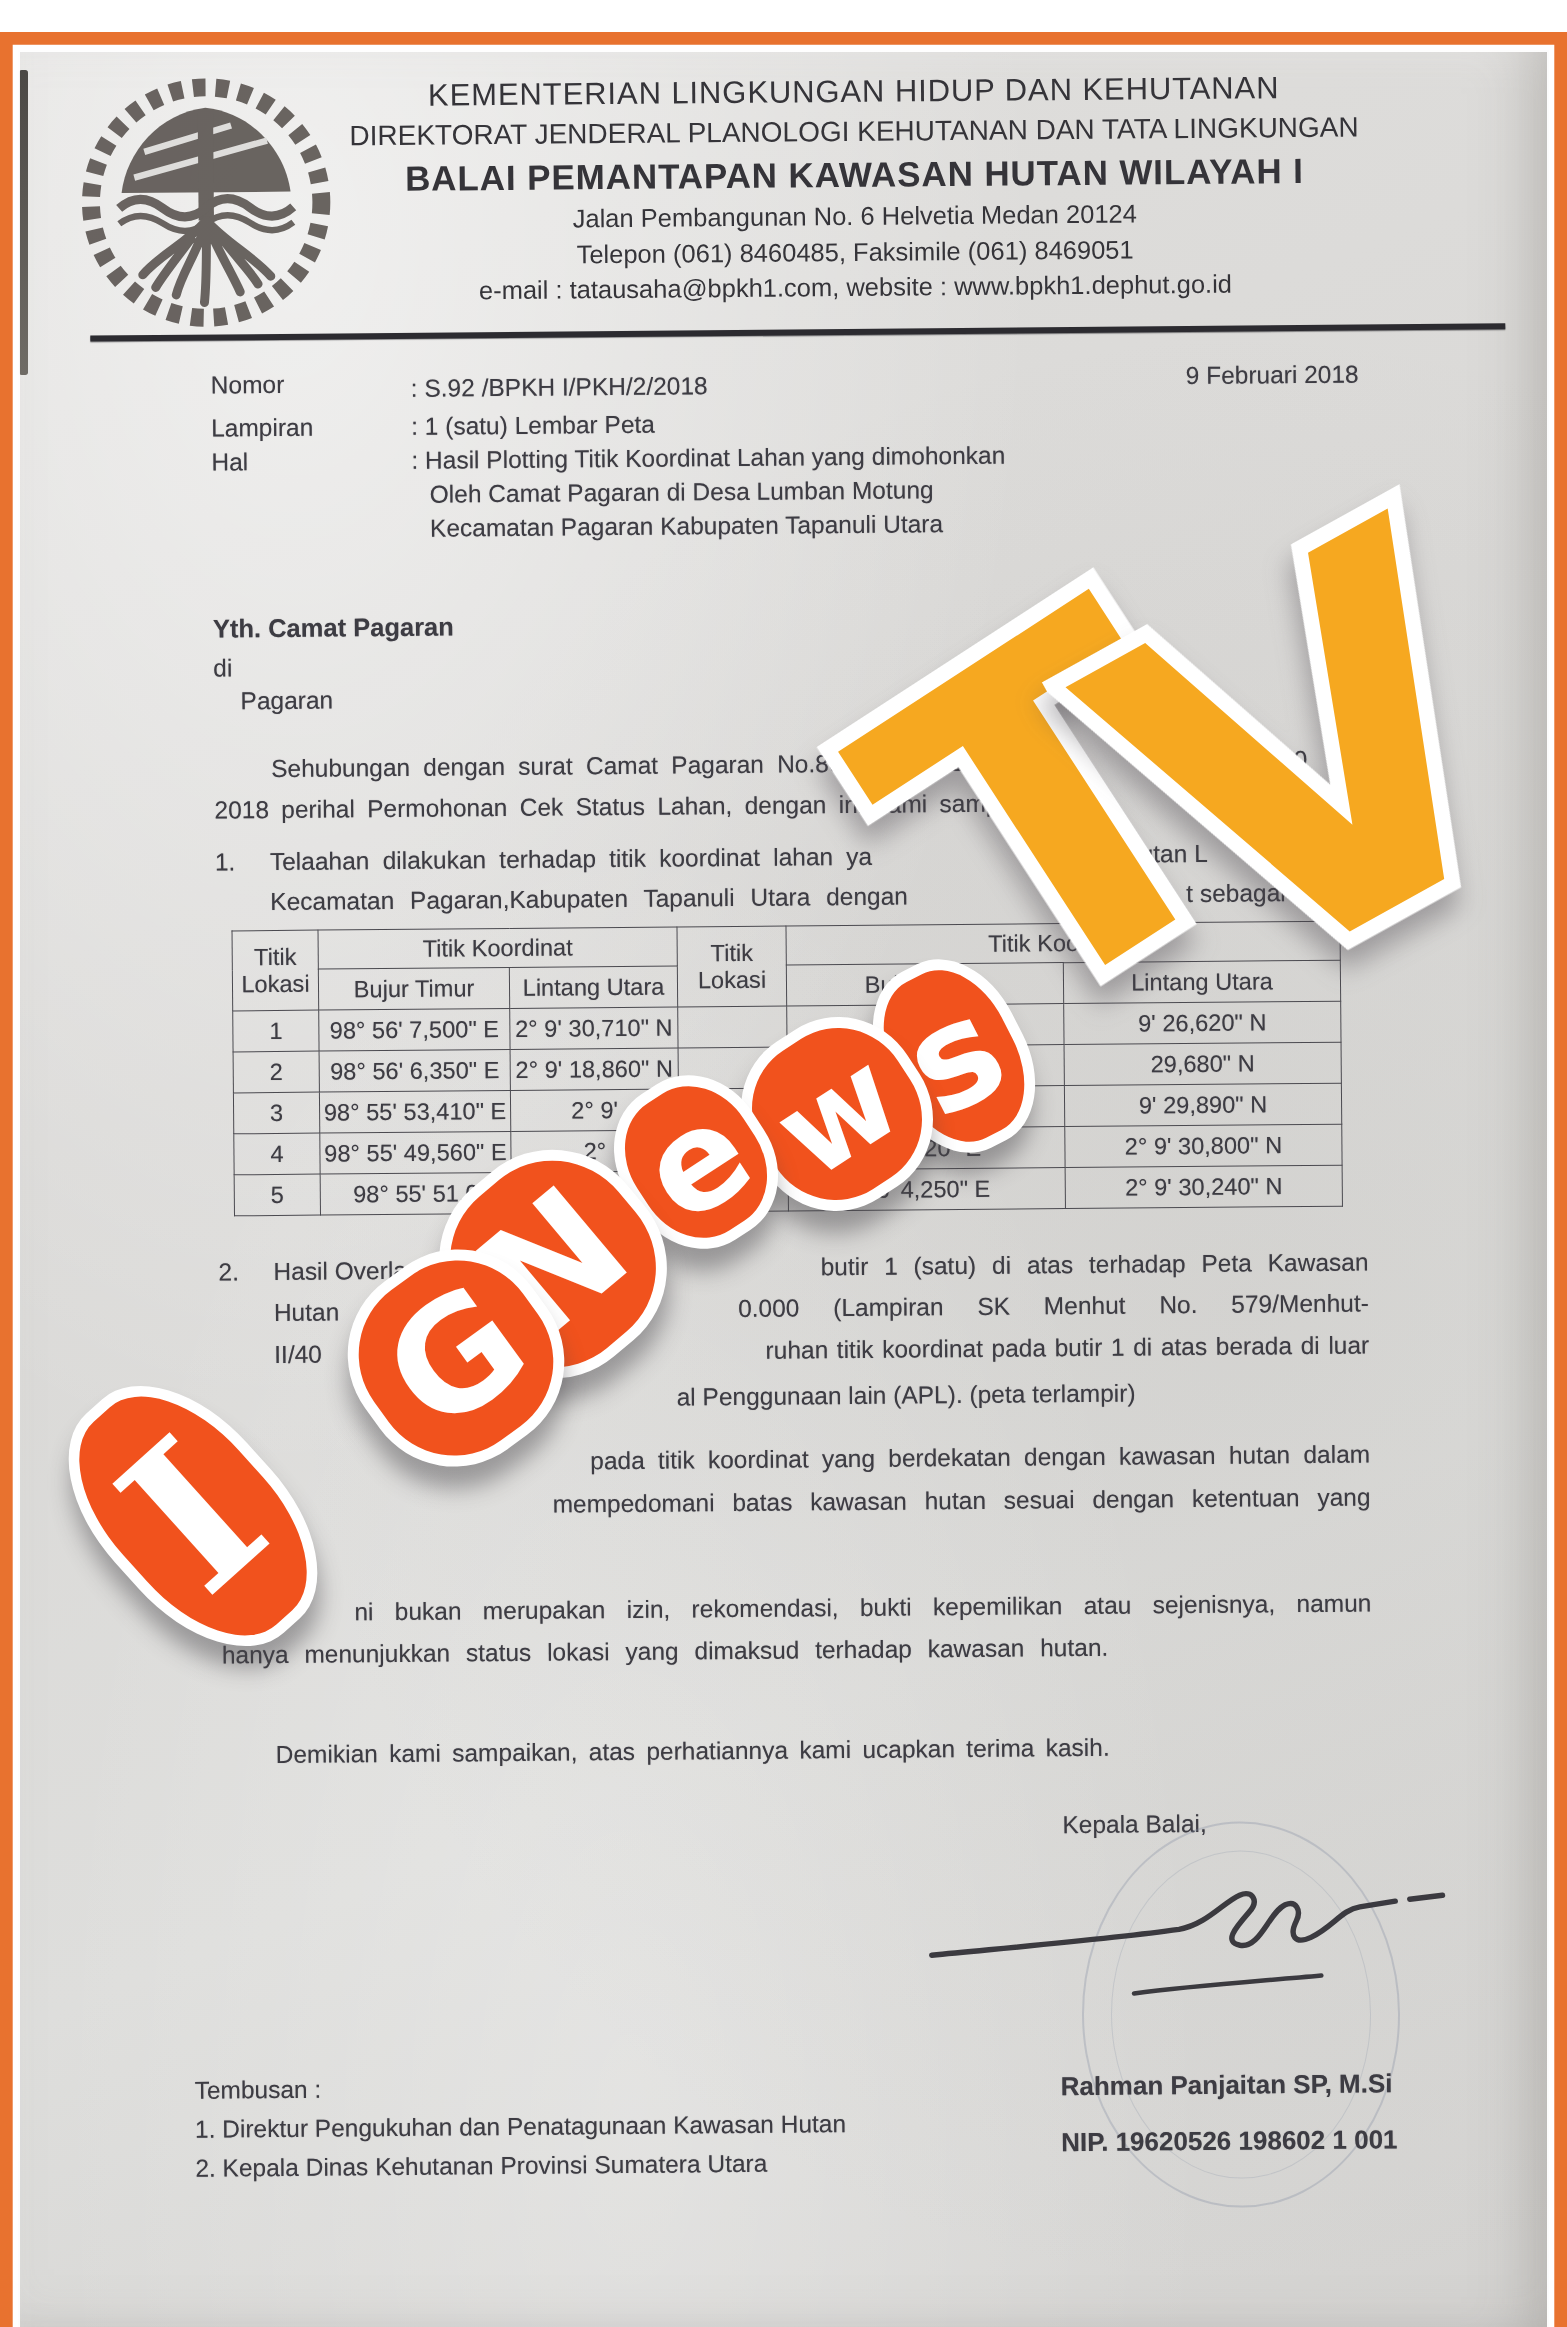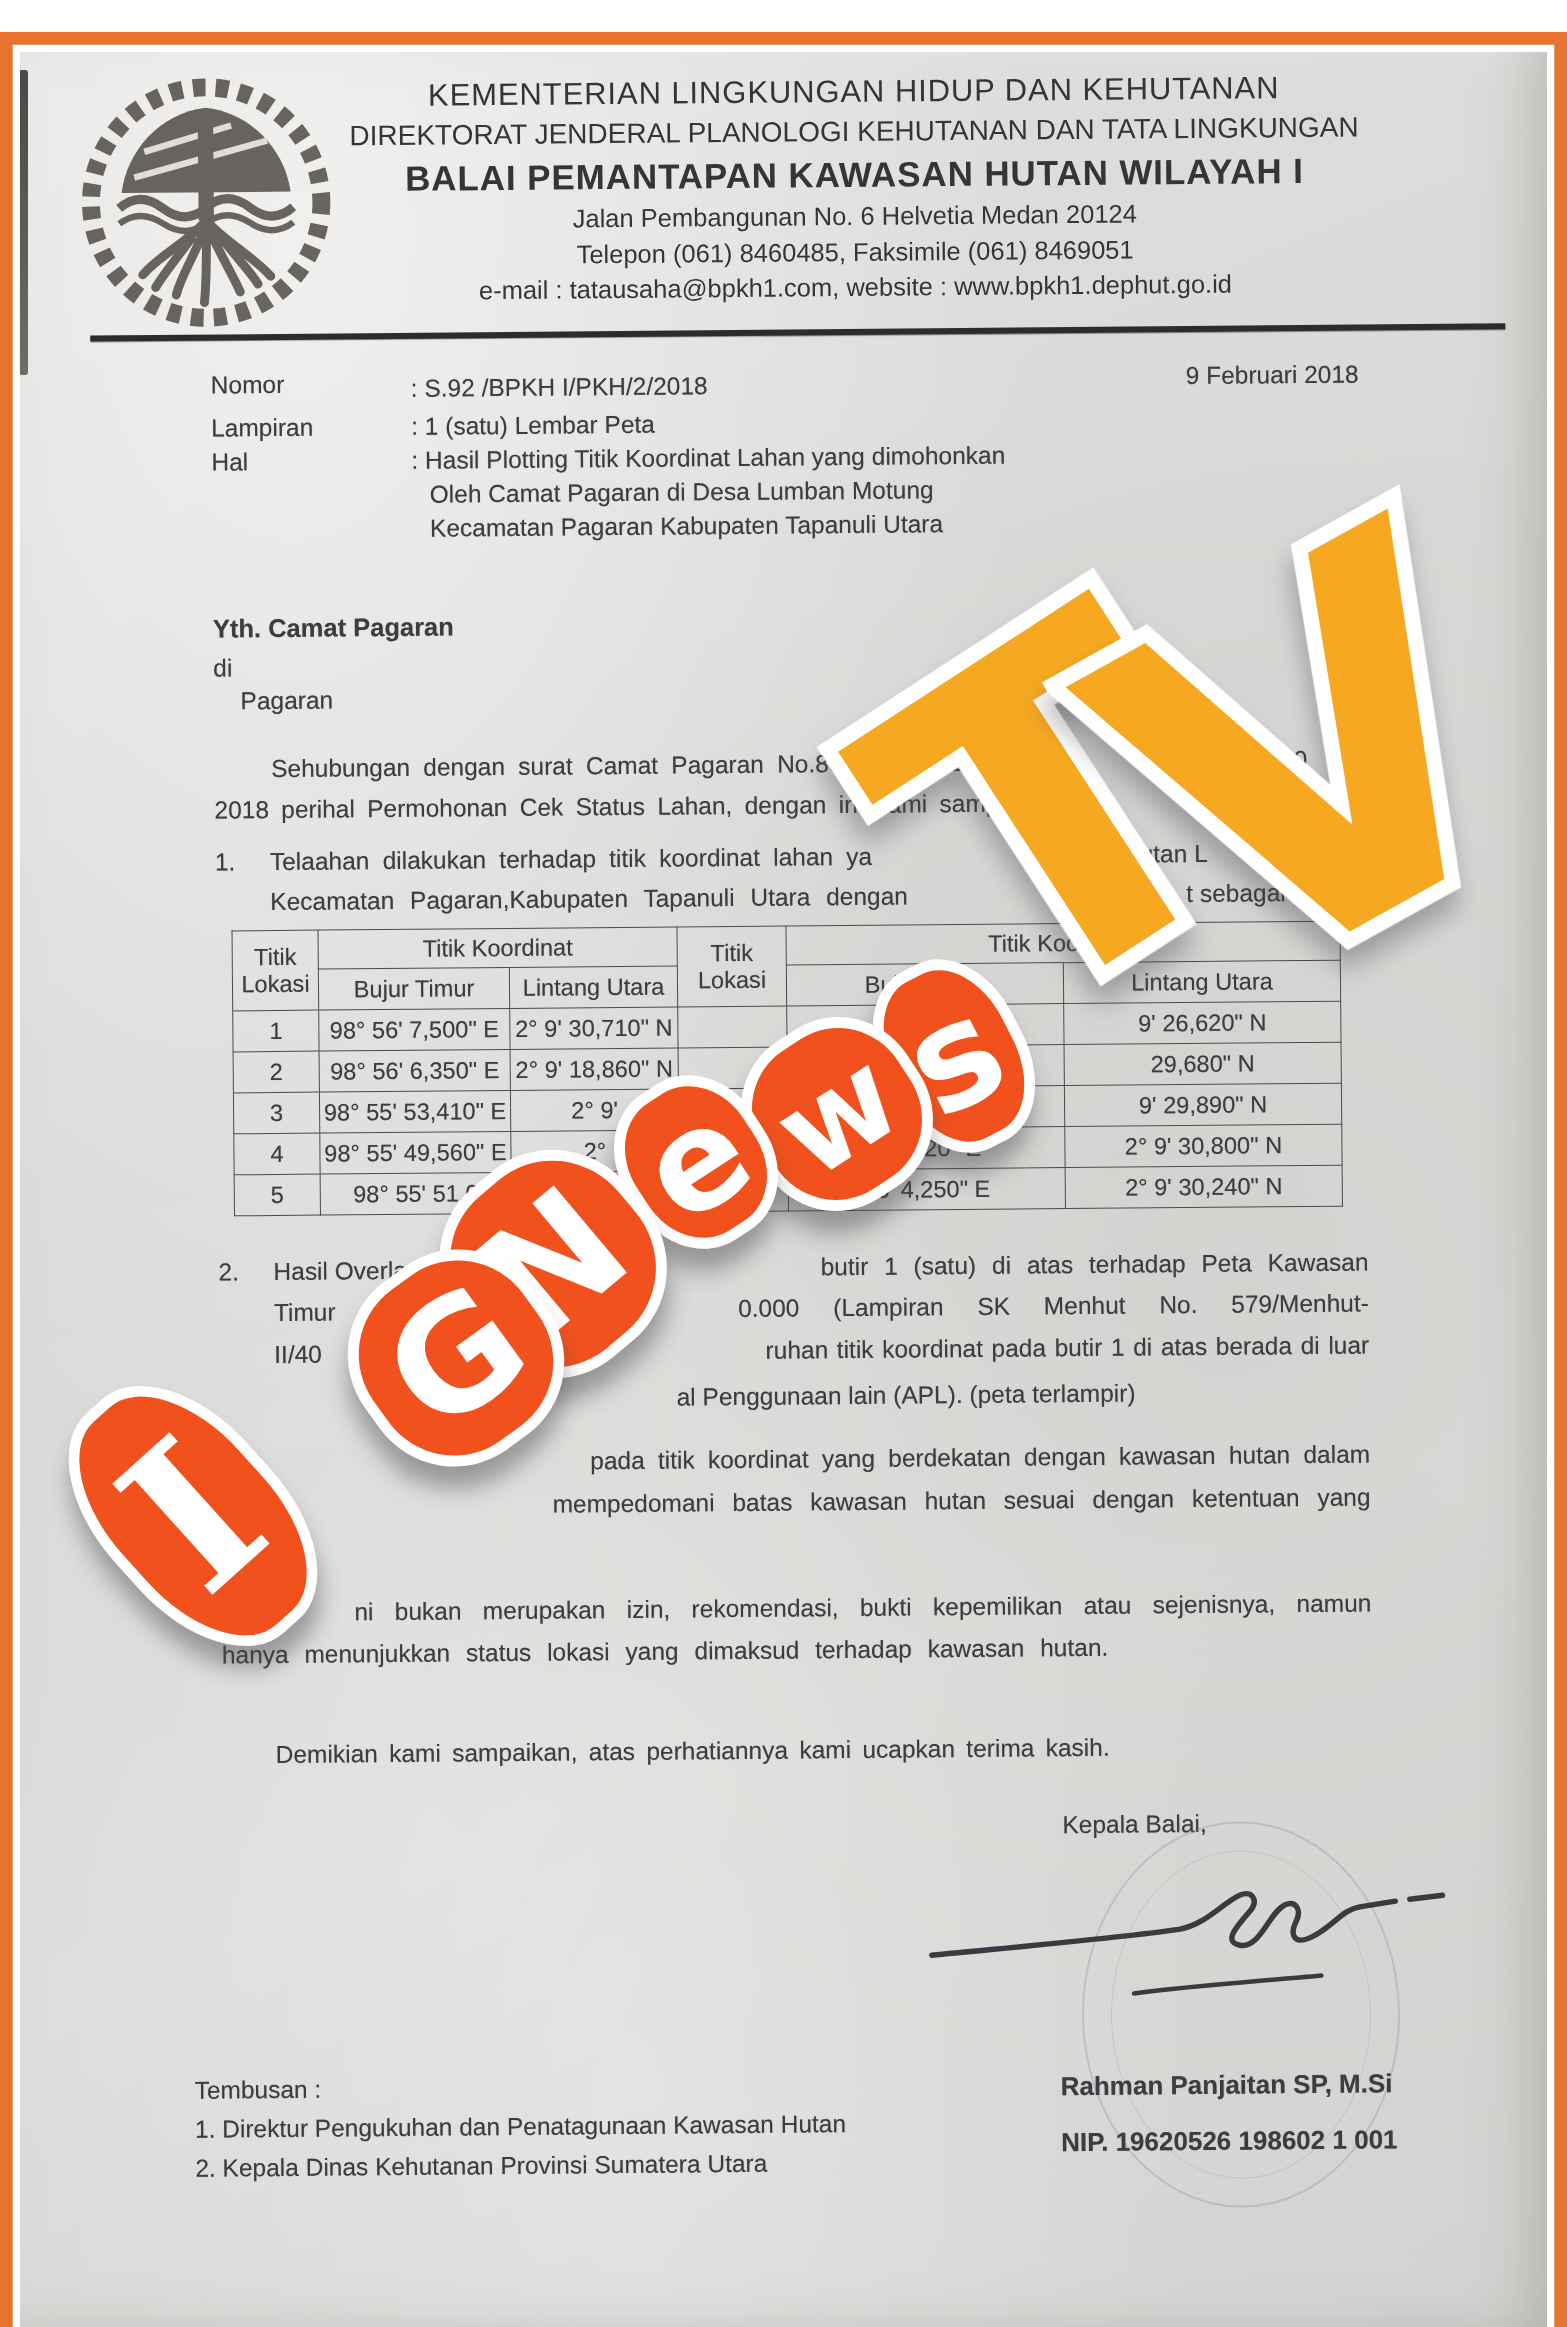--- a/index.html
+++ b/index.html
@@ -192,21 +192,21 @@
             <td></td>
             <td>56' 4,250" E</td>
             <td>2° 9' 30,240" N</td>
           </tr>
         </tbody>
     </table>
 
     <span class="txt" style="left:211px;top:1226px;">2.</span>
     <span class="txt" style="left:266px;top:1226px;">Hasil Overla</span>
     <span class="txt ra" style="top:1226px;word-spacing:9px;">butir 1 (satu) di atas terhadap Peta Kawasan</span>
-    <span class="txt" style="left:266px;top:1267px;">Timur</span>
+    <span class="txt" style="left:266px;top:1267px;">Hutan</span>
     <span class="txt ra" style="top:1267px;word-spacing:27px;">0.000 (Lampiran SK Menhut No. 579/Menhut-</span>
     <span class="txt" style="left:266px;top:1309px;">II/40</span>
     <span class="txt ra" style="top:1309px;word-spacing:1.8px;">ruhan titik koordinat pada butir 1 di atas berada di luar</span>
     <span class="txt" style="left:668px;top:1355px;">al Penggunaan lain (APL). (peta terlampir)</span>
 
     <span class="txt ra" style="top:1418px;word-spacing:6.4px;">pada titik koordinat yang berdekatan dengan kawasan hutan dalam</span>
     <span class="txt ra" style="top:1461px;word-spacing:11px;">mempedomani batas kawasan hutan sesuai dengan ketentuan yang</span>
 
     <span class="txt ra" style="top:1567px;word-spacing:14.5px;">ni bukan merupakan izin, rekomendasi, bukti kepemilikan atau sejenisnya, namun</span>
     <span class="txt" style="left:211px;top:1609px;word-spacing:9px;">hanya menunjukkan status lokasi yang dimaksud terhadap kawasan hutan.</span>

